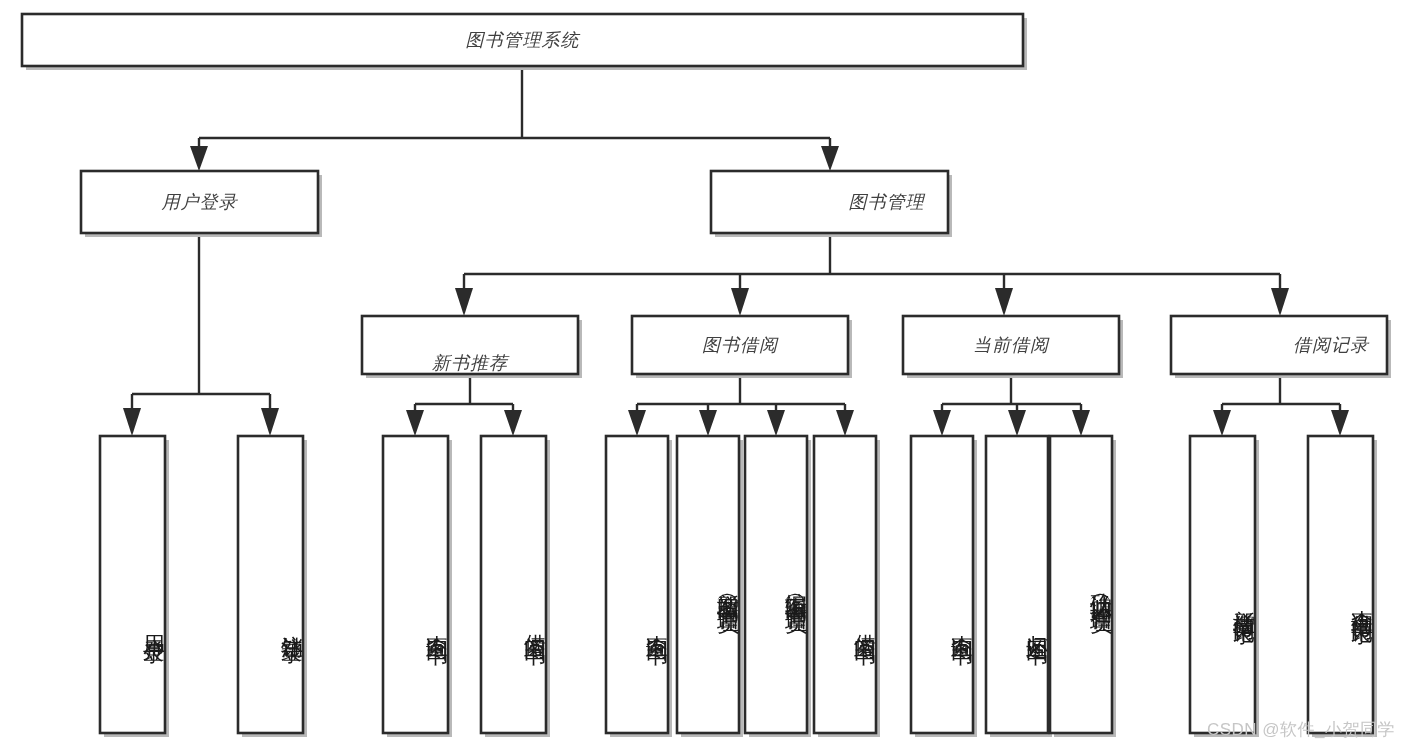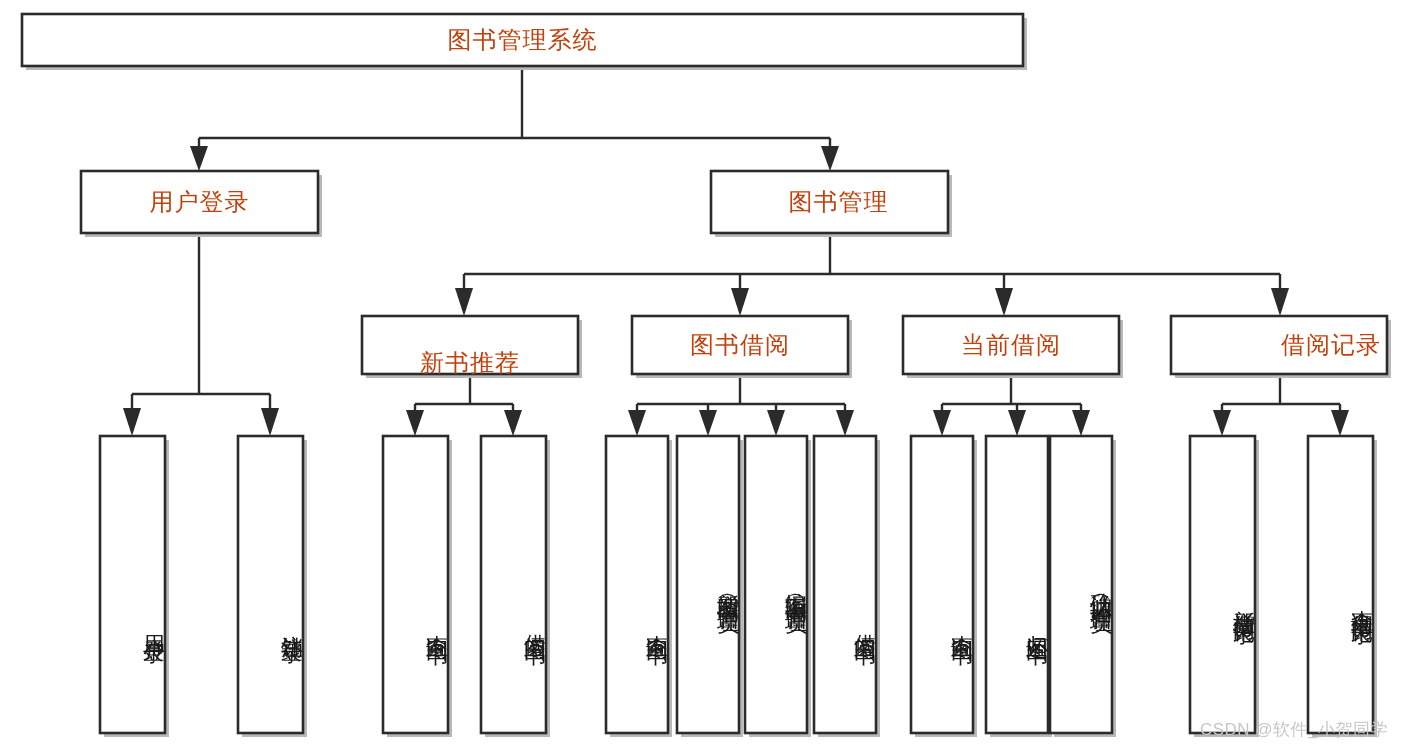--- a/index.html
+++ b/index.html
@@ -61,29 +61,30 @@
     justify-content: center;
     white-space: nowrap;
     pointer-events: none;
   }
   .label-h-wrap {
     position: absolute;
     display: flex;
     align-items: center;
     justify-content: center;
     font-family: "Liberation Sans", "DejaVu Sans", sans-serif;
-    font-size: 24px;
-    color: #c2410c;
+    font-size: 18px;
+    color: #404040;
     letter-spacing: 1px;
     white-space: nowrap;
     pointer-events: none;
+    font-style: italic;
   }
   .watermark {
     position: absolute;
-    right: 17px;
+    right: 10px;
     bottom: 6px;
     font-family: "Liberation Sans", "DejaVu Sans", sans-serif;
     font-size: 17px;
     color: #c6c6c6;
     letter-spacing: 0.5px;
     white-space: nowrap;
     pointer-events: none;
   }
 </style>
 </head>
@@ -247,21 +248,21 @@
     </g>
     <g>
       <rect class="node-shadow" x="1312" y="440" width="65" height="297"></rect>
       <rect class="node-box" x="1308" y="436" width="65" height="297"></rect>
     </g>
   </svg>
 
   <div class="label-h-wrap" style="left:22px; top:14px; width:1001px; height:52px;">图书管理系统</div>
 
   <div class="label-h-wrap" style="left:81px; top:171px; width:237px; height:62px;">用户登录</div>
-  <div class="label-h-wrap" style="left:711px; top:171px; width:255px; height:62px;">图书管理</div>
+  <div class="label-h-wrap" style="left:711px; top:171px; width:255px; height:62px;padding-left:48px;">图书管理</div>
 
   <div class="label-h-wrap" style="left:362px; top:316px; width:216px; height:58px;margin-top:18px;">新书推荐</div>
   <div class="label-h-wrap" style="left:632px; top:316px; width:216px; height:58px;border-radius:14px;">图书借阅</div>
   <div class="label-h-wrap" style="left:903px; top:316px; width:216px; height:58px;">当前借阅</div>
   <div class="label-h-wrap" style="left:1171px; top:316px; width:248px; height:58px;padding-left:36px;">借阅记录</div>
 
   <div class="node-label-v" style="left:100px; top:512px; width:65px; height:221px;">用户登录</div>
   <div class="node-label-v" style="left:238px; top:512px; width:65px; height:221px;">注销登录</div>
   <div class="node-label-v" style="left:383px; top:512px; width:65px; height:221px;">查询图书</div>
   <div class="node-label-v" style="left:481px; top:512px; width:65px; height:221px;">借阅图书</div>

